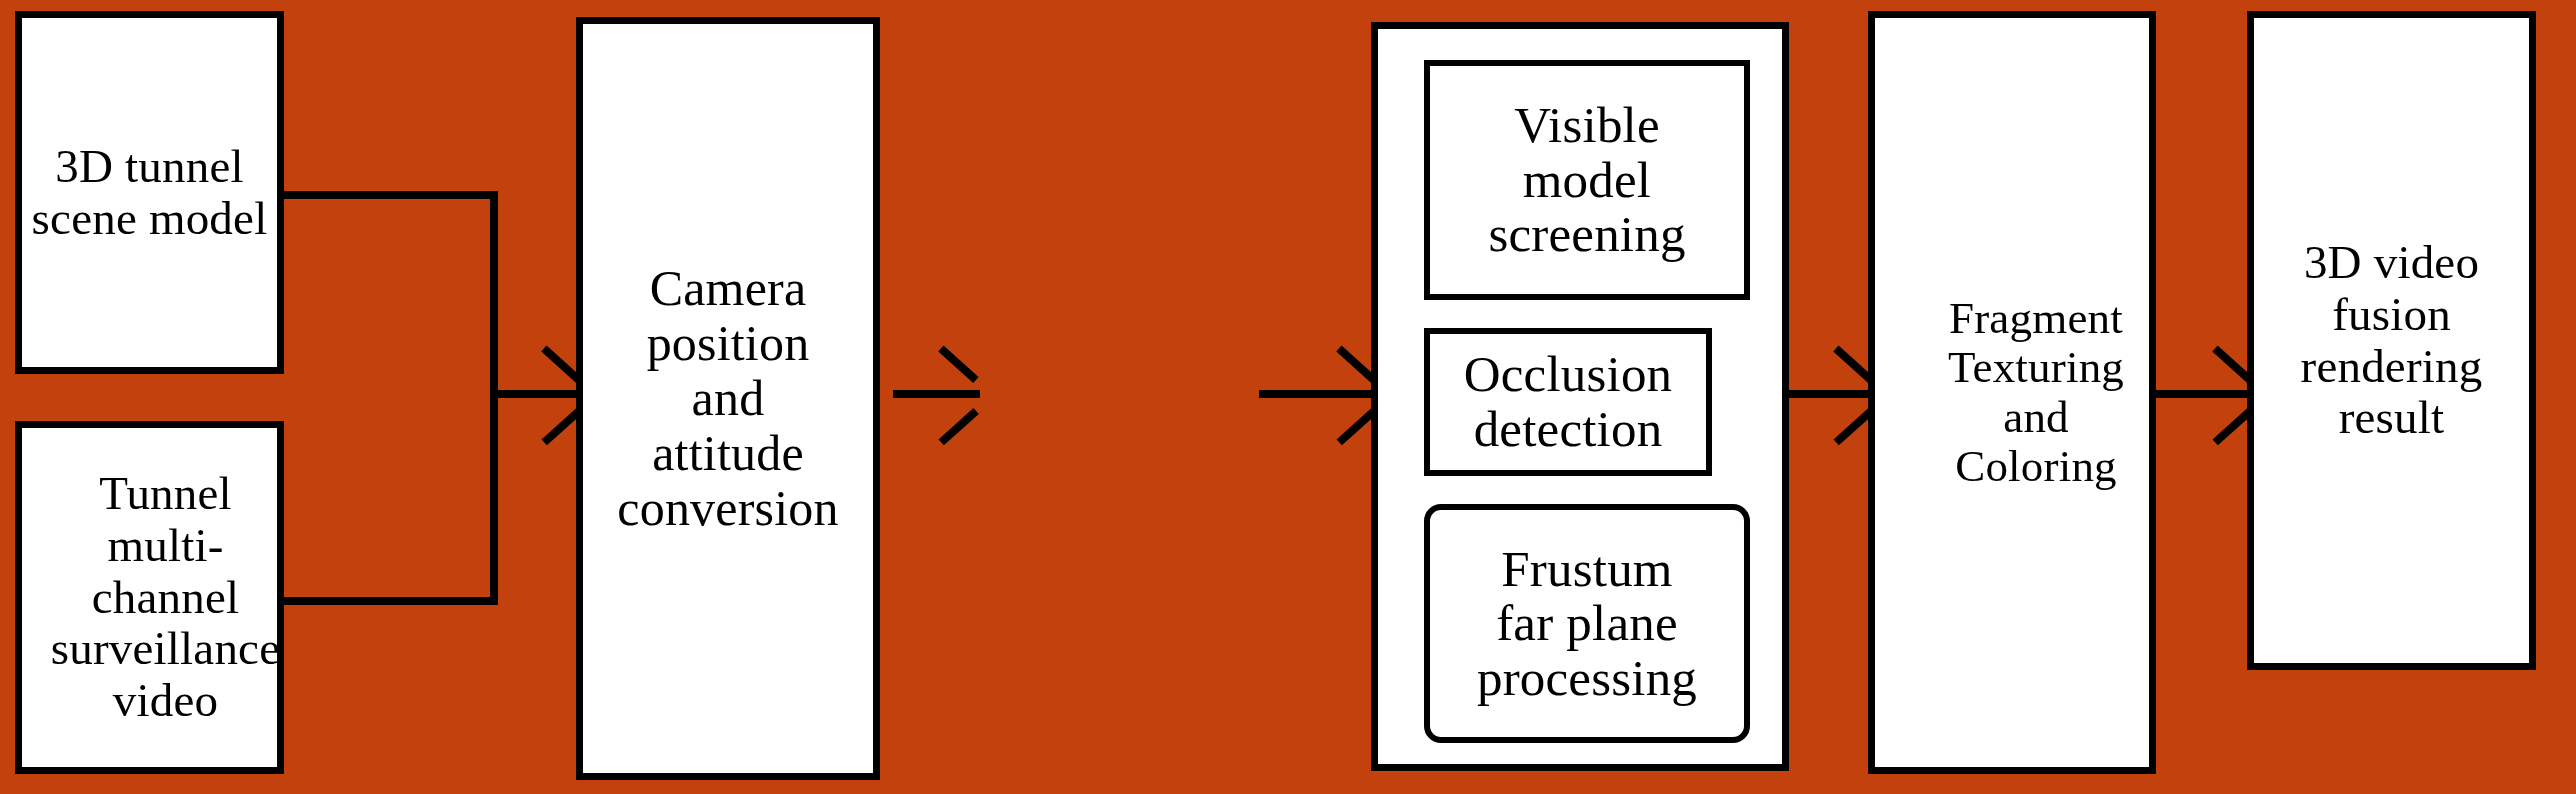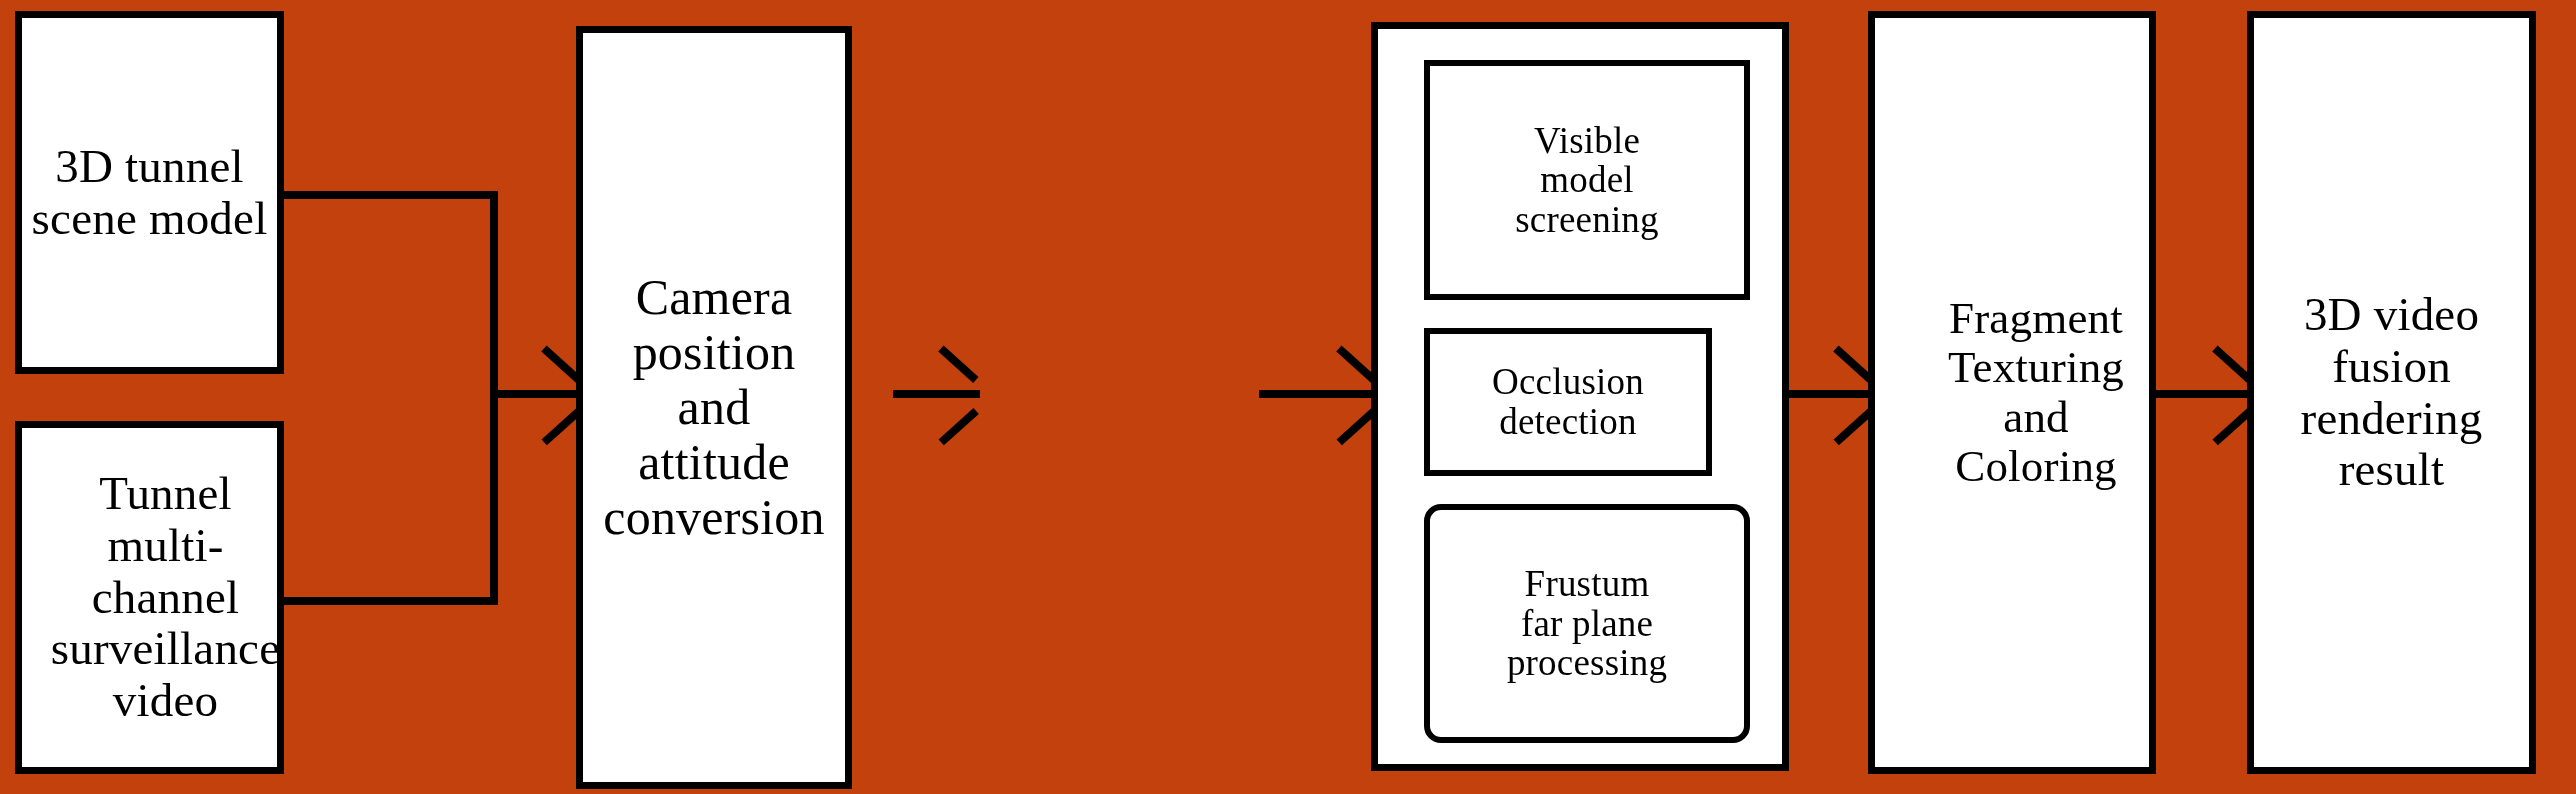--- a/index.html
+++ b/index.html
@@ -39,51 +39,51 @@
     letter-spacing: 0.2px;
   }
 
   
   #box-scene-model      { left: 15px;   top: 11px;  width: 269px; height: 363px; }
   #box-scene-model .label      { font-size: 47px; }
 
   #box-surveillance     { left: 15px;   top: 421px; width: 269px; height: 353px; }
   #box-surveillance .label     { font-size: 47px; padding-left: 32px; }
 
-  #box-camera           { left: 576px;  top: 26px;  width: 276px; height: 763px; }
+  #box-camera           { left: 576px;  top: 17px;  width: 304px; height: 763px; }
   #box-camera .label           { font-size: 50px; }
 
   #box-matrix           { left: 973px; top: 11px;  width: 293px; height: 763px; }
   #box-matrix .label           { font-size: 47px; }
 
   #group-visibility     { left: 1371px; top: 22px;  width: 418px; height: 749px; border-width: 7.6px; display:block; }
 
   #box-fragment         { left: 1868px; top: 11px;  width: 288px; height: 763px; padding-left: 48px; }
   #box-fragment .label         { font-size: 45px; }
 
-  #box-result           { left: 2247px; top: 11px;  width: 289px; height: 763px; }
+  #box-result           { left: 2247px; top: 11px;  width: 289px; height: 659px; }
   #box-result .label           { font-size: 47px; }
 
   
   .subbox {
     position: absolute;
     box-sizing: border-box;
     border: 6.7px solid #000000;
     background: #ffffff;
     display: flex;
     align-items: center;
     justify-content: center;
     text-align: center;
   }
   .subbox .label {
     display: block;
     width: 100%;
     white-space: pre-line;
     line-height: 1.07;
-    font-size: 37px;
+    font-size: 51px;
   }
   #sub-visible   { left: 46px;  top: 31px;  width: 326px; height: 240px; }
   #sub-occlusion { left: 46px;  top: 299px; width: 288px; height: 148px; }
   #sub-frustum   { left: 46px;  top: 475px; width: 326px; height: 239px; border-radius: 17px; }
 
   
   .hline {
     position: absolute;
     background: #000000;
     height: 7.6px;

